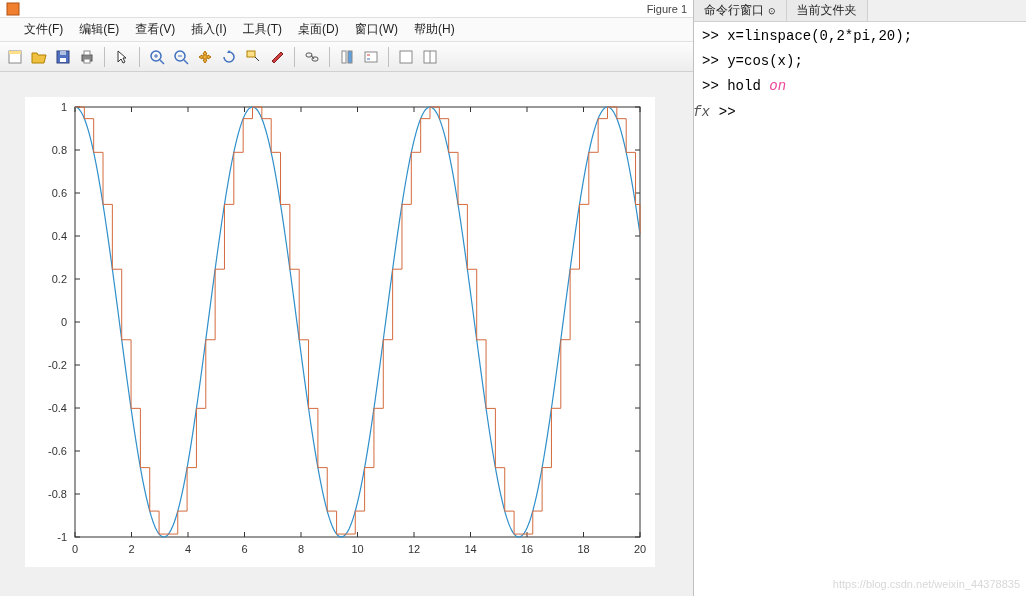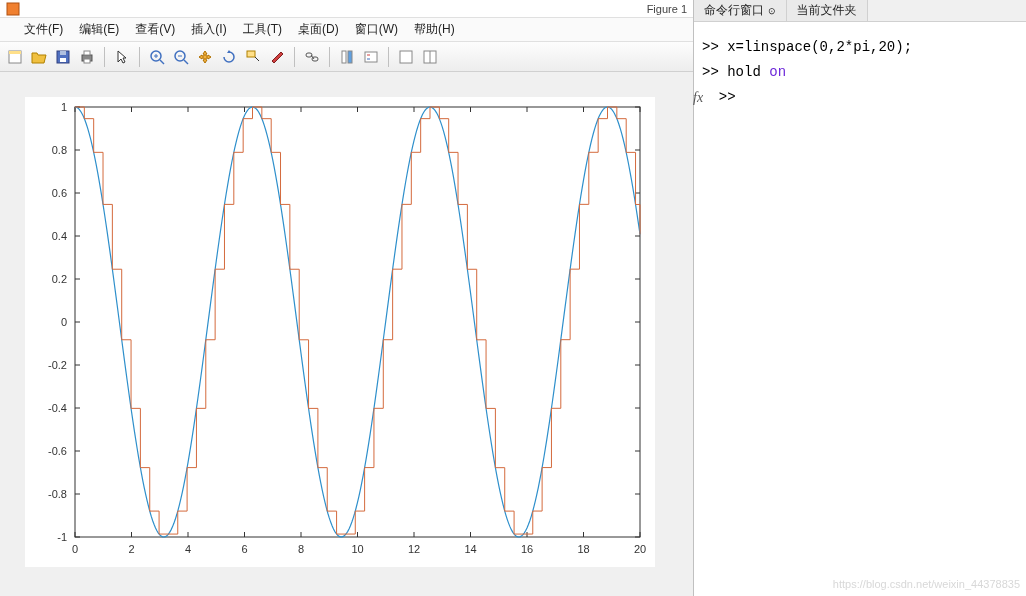--- a/index.html
+++ b/index.html
@@ -100,36 +100,36 @@
   padding: 10px 10px;
   display: flex;
   align-items: center;
   border-right: 1px solid #d0d0d0;
   background: #eaeaea;
   cursor: pointer;
 }
 .side-tab .dd { margin-left: 4px; font-size: 9px;}
 .command-lines {
   flex: 1;
-  padding: 13px 8px;
+  padding: 2px 8px;
   font-family: "Consolas", "Courier New", monospace;
   font-size: 14px;
   color: #000;
   line-height: 1.8;
   background: #fff;
   position: relative;
 }
 .cmd-line { white-space: pre; }
 .cmd-prompt { color: #000; }
-.keyword-on { color: #6d28d9; }
+.keyword-on { color: #ec4899; font-style: italic; }
 .fx-icon {
   position: absolute;
   left: -1px;
   font-style: italic;
-  font-family: Liberation Serif, serif;
+  font-family: Liberation Mono, monospace;
   font-size: 14px;
   color: #555;
 }
 .watermark {
   position: absolute;
   right: 6px;
   bottom: 6px;
   font-size: 11px;
   color: #d8d8d8;
   font-family: Arial, sans-serif;
@@ -350,17 +350,18 @@
     <span class="side-tab">
       <span>命令行窗口</span>
       <span class="dd">⊙</span>
     </span>
     <span class="side-tab">
       <span>当前文件夹</span>
     </span>
   </div>
   <div class="command-lines" id="command-lines">
       <div class="cmd-line">&gt;&gt; x=linspace(0,2*pi,20);</div>
+      <div class="cmd-line">&gt;&gt; y=cos(x);</div>
       <div class="cmd-line"><span class="cmd-prompt">&gt;&gt; </span>hold <span class="keyword-on">on</span></div>
       <div class="cmd-line"><span class="fx-icon">fx</span>&nbsp;&nbsp;&gt;&gt; </div>
     </div>
   <div class="watermark">https://blog.csdn.net/weixin_44378835</div>
 </div>
 
 </body></html>

